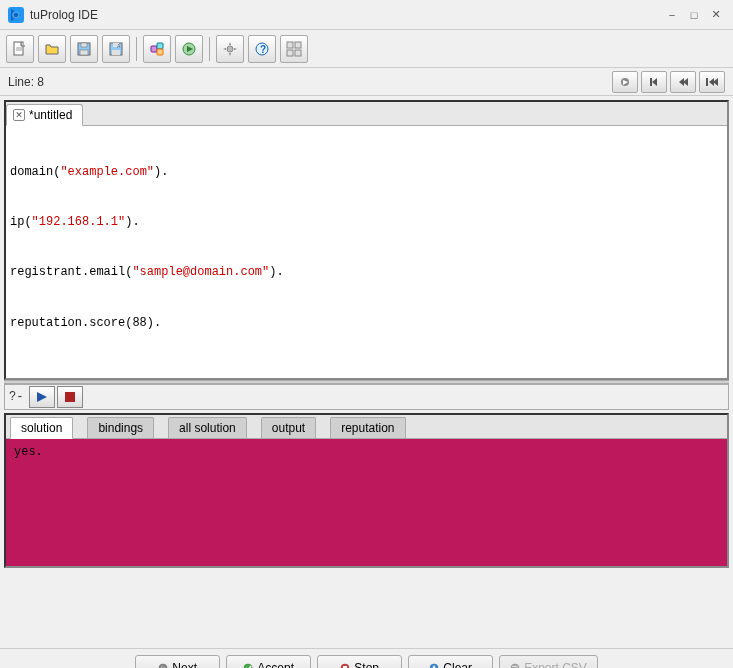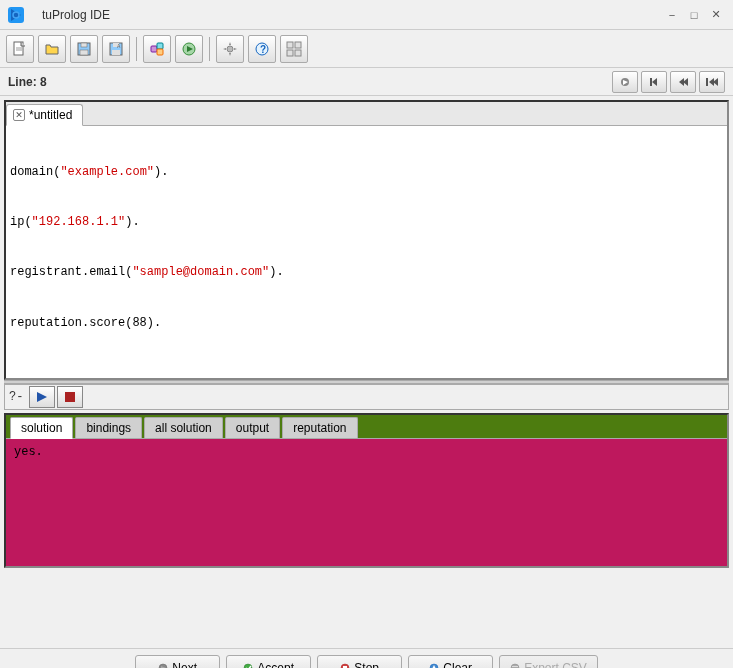--- a/index.html
+++ b/index.html
@@ -18,21 +18,21 @@
       border-bottom: 1px solid #ccc;
       display: flex;
       align-items: center;
       justify-content: space-between;
       padding: 4px 8px;
       height: 30px;
     }
     #title-left {
       display: flex;
       align-items: center;
-      gap: 18px;
+      gap: 6px;
     }
     #app-icon {
       width: 16px;
       height: 16px;
       background: #2196F3;
       border-radius: 3px;
       display: flex;
       align-items: center;
       justify-content: center;
       color: white;
@@ -92,21 +92,21 @@
       display: flex;
       align-items: center;
       justify-content: space-between;
       padding: 3px 8px;
       background: #f0f0f0;
       border-bottom: 1px solid #ccc;
       height: 28px;
     }
     #line-indicator {
       font-size: 12px;
-      font-weight: bold;
+      font-weight: normal;
       color: #333;
     }
     #line-bar-buttons {
       display: flex;
       gap: 3px;
     }
     .line-bar-btn {
       width: 26px;
       height: 22px;
       border: 1px solid #aaa;
@@ -247,24 +247,24 @@
     #results-panel {
       border: 2px inset #888;
       background: white;
       margin: 3px 4px 3px 4px;
       display: flex;
       flex-direction: column;
       height: 155px;
     }
     #results-tabs {
       display: flex;
-      background: #4d7c0f;
+      background: #e5e5e5;
       border-bottom: 1px solid #aaa;
       padding: 2px 4px 0 4px;
-      gap: 2px;
+      gap: 14px;
     }
     .results-tab {
       padding: 3px 10px;
       border: 1px solid #aaa;
       border-bottom: none;
       background: #d0d0d0;
       cursor: pointer;
       font-size: 12px;
       border-radius: 2px 2px 0 0;
     }

